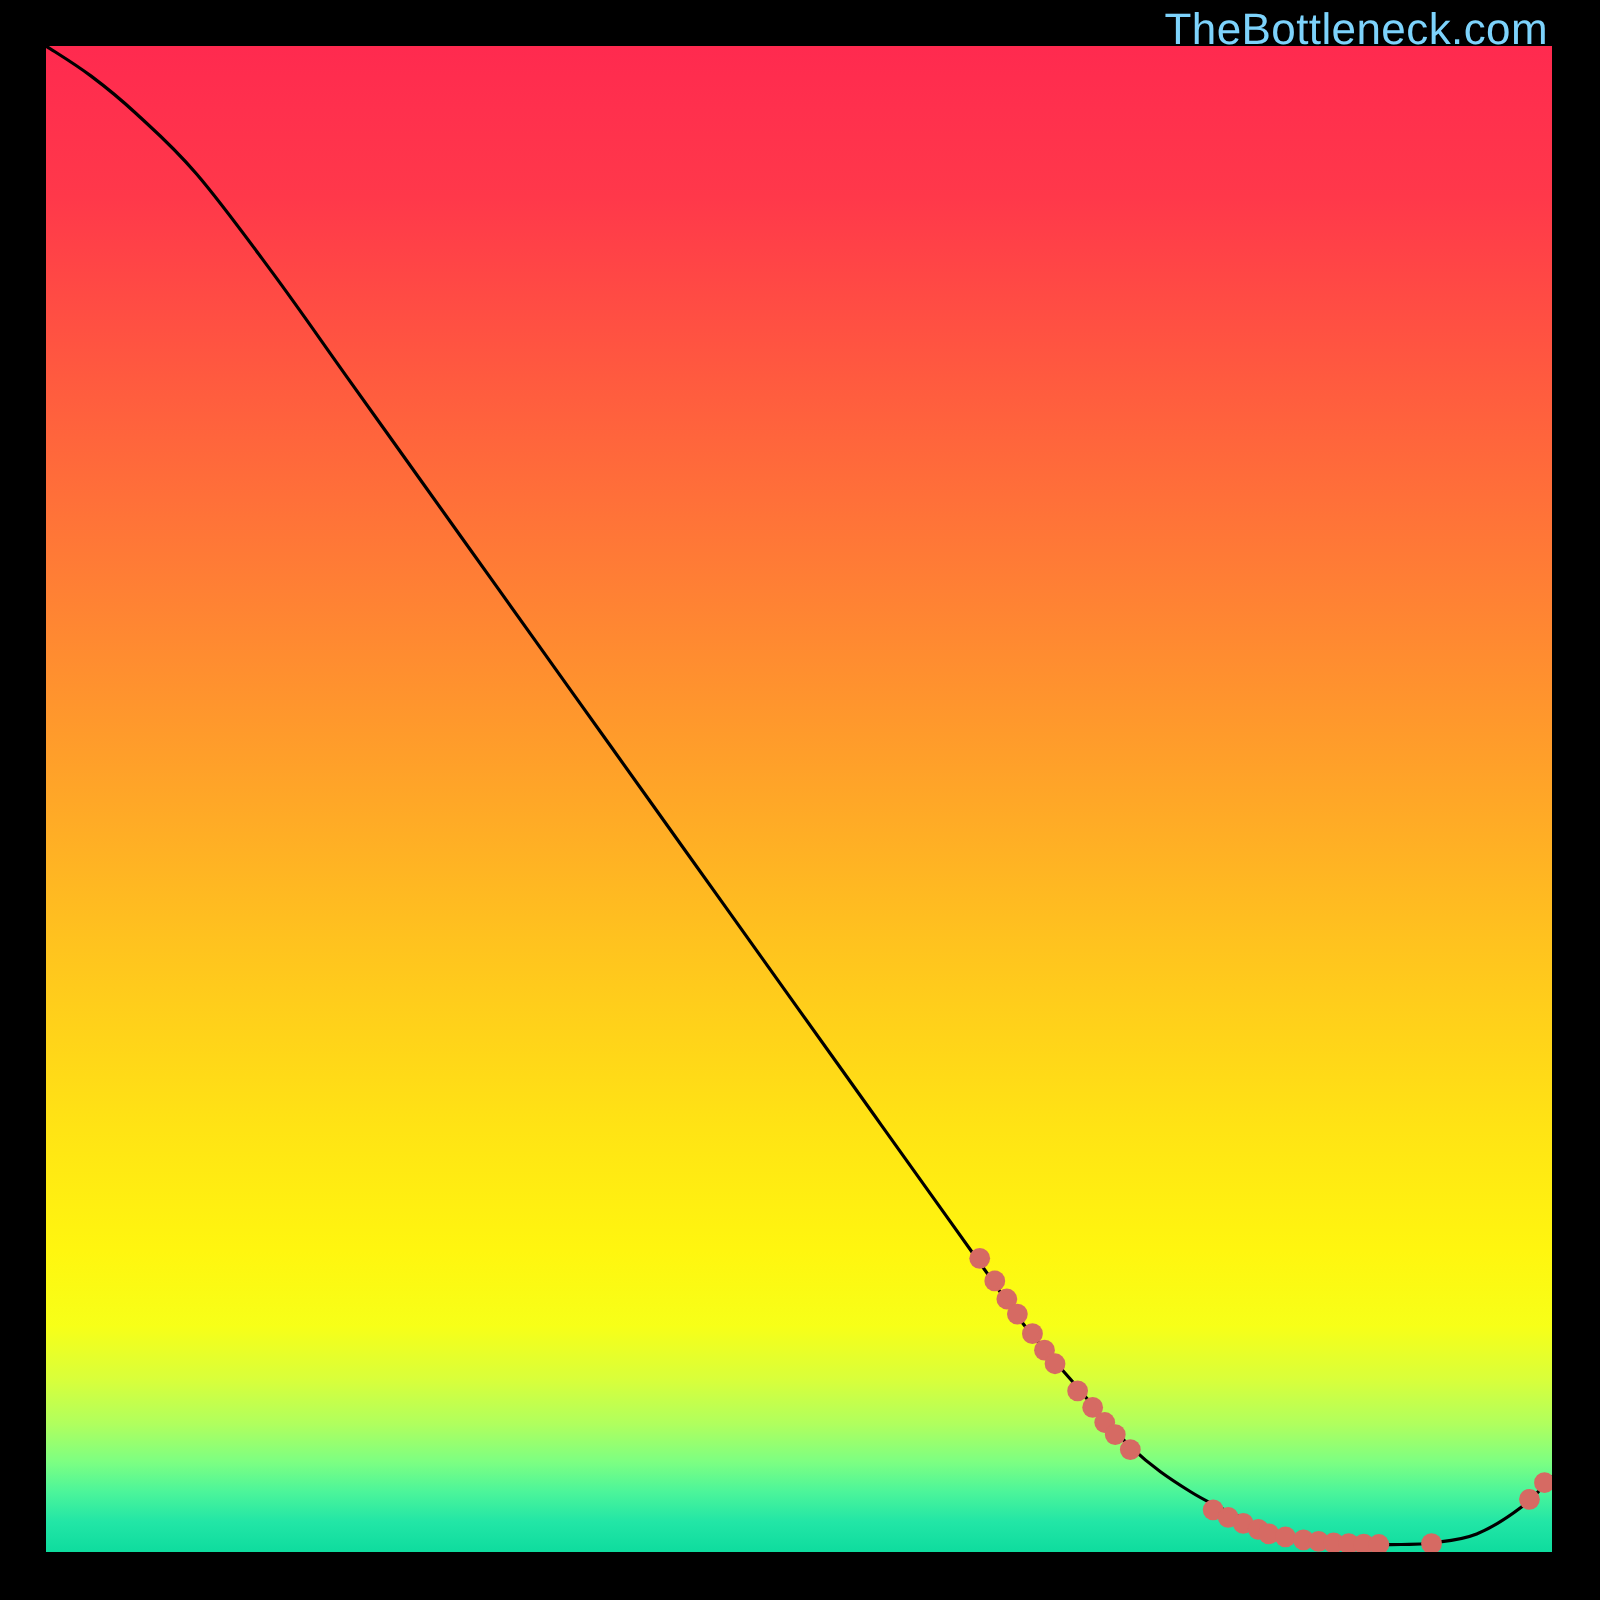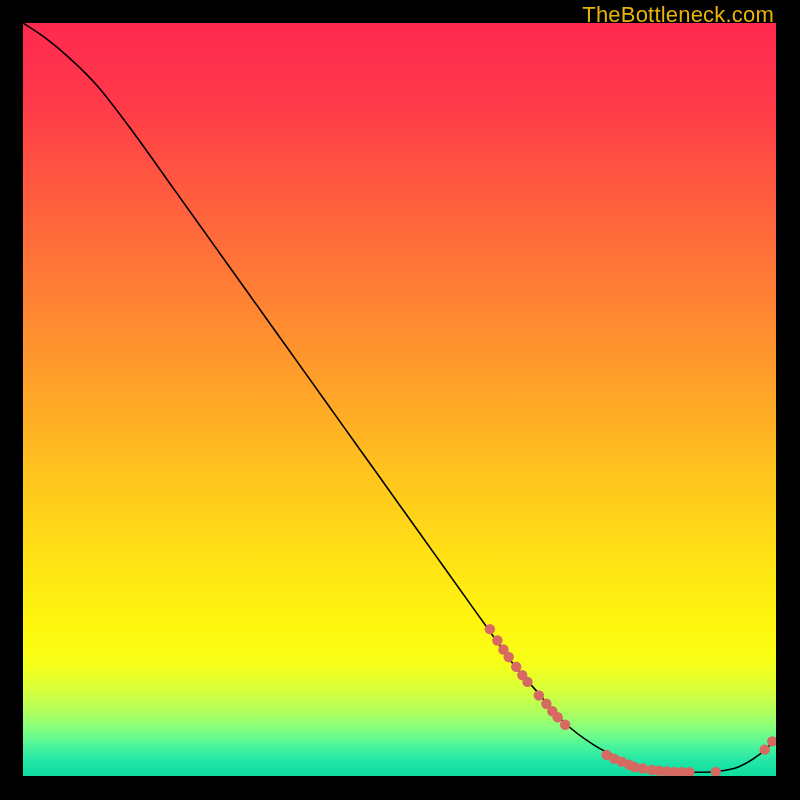--- a/index.html
+++ b/index.html
@@ -16,21 +16,21 @@
     top: 23px;
     left: 23px;
     width: 753px;
     height: 753px;
     background: #000;
   }
   .watermark {
     position: absolute;
     top: 2px;
     right: 26px;
-    color: #eab308;
+    color: #7dd3fc;
     font-size: 22px;
     letter-spacing: 0.2px;
     font-weight: 400;
   }
   svg {
     display: block;
   }
 </style>
 </head>
 <body>

